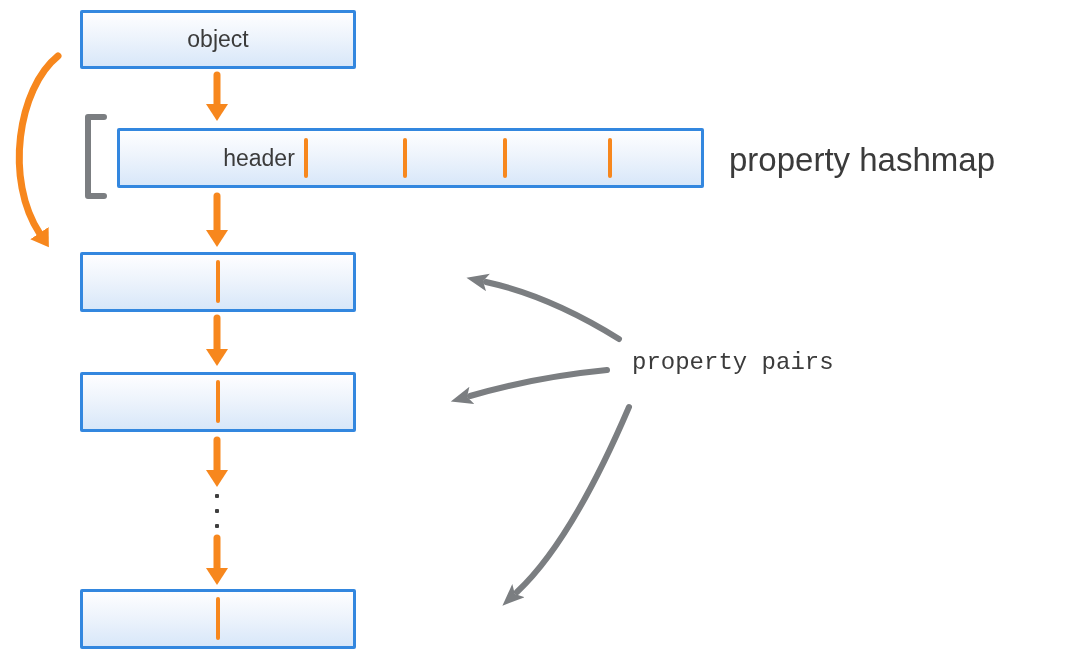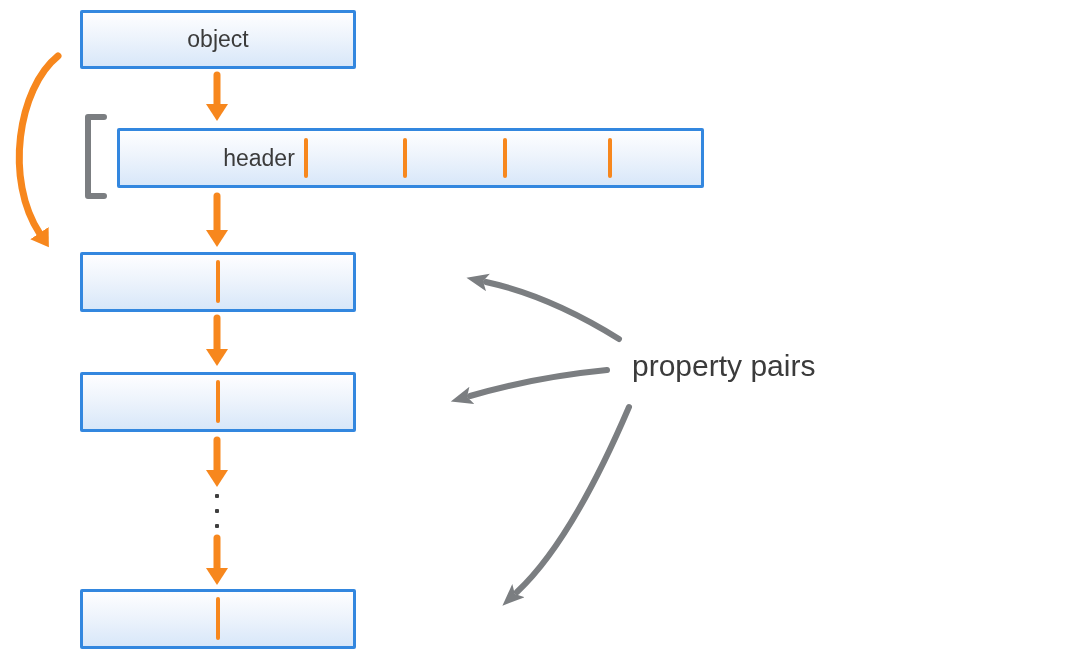--- a/index.html
+++ b/index.html
@@ -51,21 +51,21 @@
     position: absolute; top: 7px; bottom: 7px; width: 4px;
     background: var(--accent-orange); border-radius: 2px;
   }
   .pair-box { left: 80px; width: 276px; height: 60px; }
   .pair-divider {
     position: absolute; left: 50%; margin-left: -2px; top: 5px; bottom: 6px;
     width: 4px; background: var(--accent-orange); border-radius: 2px;
   }
   .caption { position: absolute; color: var(--text-dark); white-space: nowrap; }
   .hashmap-caption { left: 729px; top: 141px; font-size: 33px; }
-  .pairs-caption   { left: 632px; top: 349px; font-size: 30px; }
+  .pairs-caption   { left: 632px; top: 349px; font-size: 24px; font-family: Liberation Mono, monospace; }
   .ellipsis {
     position: absolute; left: 215px; top: 494px; width: 4px;
     display: flex; flex-direction: column; gap: 11px;
   }
   .dot { width: 4px; height: 4px; background: #3F3F3F; border-radius: 1px; }
 </style>
 </head>
 <body>
 
 <div class="canvas">
@@ -100,20 +100,21 @@
   </div>
 
   <div class="box header-box">
     <span class="box-label header-label">header</span>
     <span class="slot-divider" style="left:184px"></span>
     <span class="slot-divider" style="left:283px"></span>
     <span class="slot-divider" style="left:383px"></span>
     <span class="slot-divider" style="left:488px"></span>
   </div>
 
+  <div class="caption hashmap-caption">property hashmap</div>
 
   <div class="box pair-box" style="top:252px">
     <span class="pair-divider"></span>
   </div>
   <div class="box pair-box" style="top:372px">
     <span class="pair-divider"></span>
   </div>
   <div class="box pair-box" style="top:589px">
     <span class="pair-divider"></span>
   </div>

